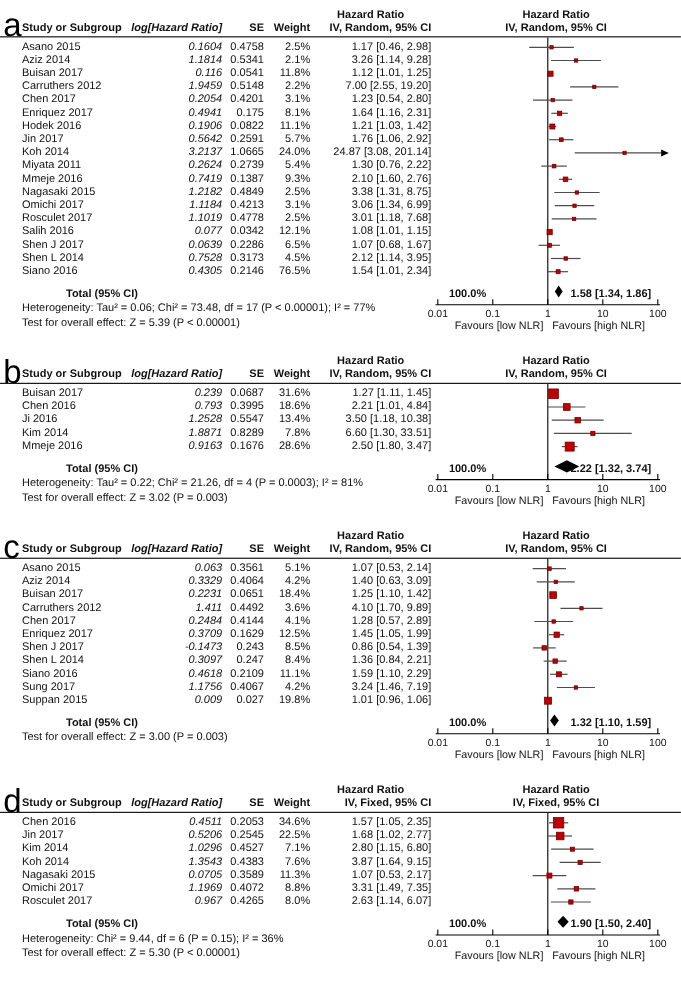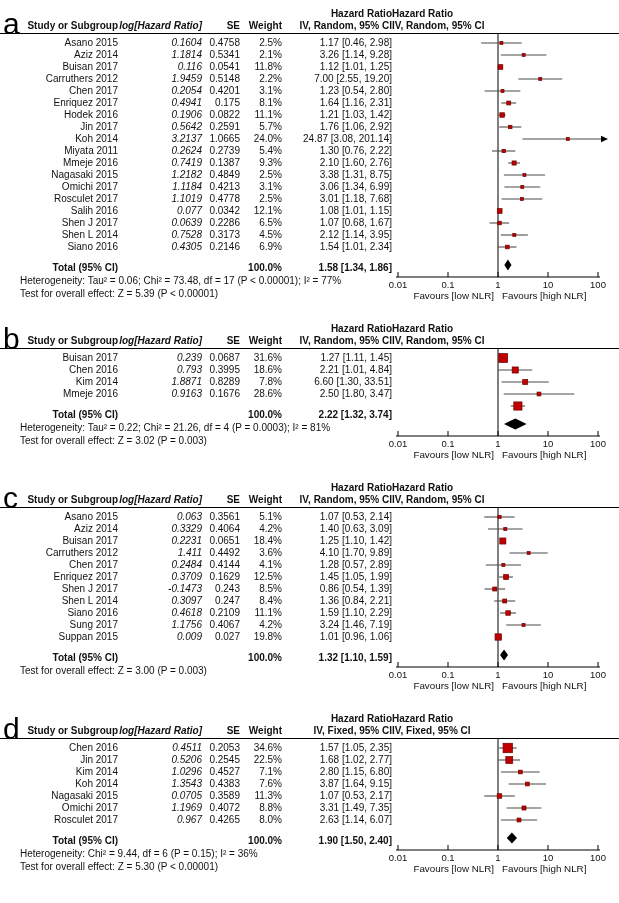--- a/index.html
+++ b/index.html
@@ -10,34 +10,34 @@
   .figure { padding:6px 0 12px 0; }
   .panel { position:relative; margin-top:19px; }
   .panel:first-child { margin-top:2px; }
   .panel-letter {
     position:absolute; left:3px; top:3px; font-size:30px; line-height:26px; color:#000;
   }
   
   .phead { border-bottom:1.4px solid #000; padding-bottom:1px; }
   .hrow { display:flex; font-size:10px; font-weight:700; line-height:12px; white-space:nowrap; }
   .cell-lead  { width:20px; flex:0 0 20px; }
-  .cell-study { width:98px;  flex:0 0 98px;  text-align:right; }
+  .cell-study { width:98px;  flex:0 0 98px;  text-align:left; }
   .cell-log   { width:84px;  flex:0 0 84px;  text-align:right;font-style:italic; }
   .cell-se    { width:38px;  flex:0 0 38px;  text-align:right; }
   .cell-w     { width:42px;  flex:0 0 42px;  text-align:right; }
   .cell-ci    { width:110px; flex:0 0 110px; text-align:right; }
-  .cell-ci.center, .cell-plot { }
+  .cell-ci.center, .cell-plot { text-align:center; }
   .cell-plot  { width:227px; flex:0 0 227px; }
   .cell-spacer262 { width:262px; flex:0 0 262px; }
   
   .pbody { display:flex; align-items:flex-start; }
   .tablecol { width:392px; flex:0 0 392px; padding-top:3px; }
   .plotcol  { width:227px; flex:0 0 227px; }
   .trow { display:flex; font-size:10px; line-height:12px; height:12px; white-space:nowrap; }
-  .trow.total { font-weight:700; line-height:14px; height:14px; margin-top:8px; }
+  .trow.total { font-weight:700; line-height:14px; height:14px; margin-top:8px;gap:40px; }
   .note { font-size:10px; line-height:12.5px; white-space:nowrap; padding-left:20px; color:#111; }
   svg { display:block; overflow:visible; }
   svg text { font-family:"Liberation Sans", sans-serif; fill:#111; }
 </style>
 </head>
 <body>
 
 <div class="figure">
 
   <div class="panel">
@@ -196,21 +196,21 @@
               <span class="cell-log">0.7528</span>
               <span class="cell-se">0.3173</span>
               <span class="cell-w">4.5%</span>
               <span class="cell-ci">2.12 [1.14, 3.95]</span>
             </div>
             <div class="trow">
               <span class="cell-lead"></span>
               <span class="cell-study">Siano 2016</span>
               <span class="cell-log">0.4305</span>
               <span class="cell-se">0.2146</span>
-              <span class="cell-w">6.9%</span>
+              <span class="cell-w">76.5%</span>
               <span class="cell-ci">1.54 [1.01, 2.34]</span>
             </div>
             <div class="trow total">
               <span class="cell-lead"></span>
               <span class="cell-study">Total (95% CI)</span>
               <span class="cell-log"></span>
               <span class="cell-se"></span>
               <span class="cell-w">100.0%</span>
               <span class="cell-ci">1.58 [1.34, 1.86]</span>
             </div>
@@ -346,20 +346,28 @@
             <div class="trow">
               <span class="cell-lead"></span>
               <span class="cell-study">Chen 2016</span>
               <span class="cell-log">0.793</span>
               <span class="cell-se">0.3995</span>
               <span class="cell-w">18.6%</span>
               <span class="cell-ci">2.21 [1.01, 4.84]</span>
             </div>
             <div class="trow">
               <span class="cell-lead"></span>
+              <span class="cell-study">Ji 2016</span>
+              <span class="cell-log">1.2528</span>
+              <span class="cell-se">0.5547</span>
+              <span class="cell-w">13.4%</span>
+              <span class="cell-ci">3.50 [1.18, 10.38]</span>
+            </div>
+            <div class="trow">
+              <span class="cell-lead"></span>
               <span class="cell-study">Kim 2014</span>
               <span class="cell-log">1.8871</span>
               <span class="cell-se">0.8289</span>
               <span class="cell-w">7.8%</span>
               <span class="cell-ci">6.60 [1.30, 33.51]</span>
             </div>
             <div class="trow">
               <span class="cell-lead"></span>
               <span class="cell-study">Mmeje 2016</span>
               <span class="cell-log">0.9163</span>

